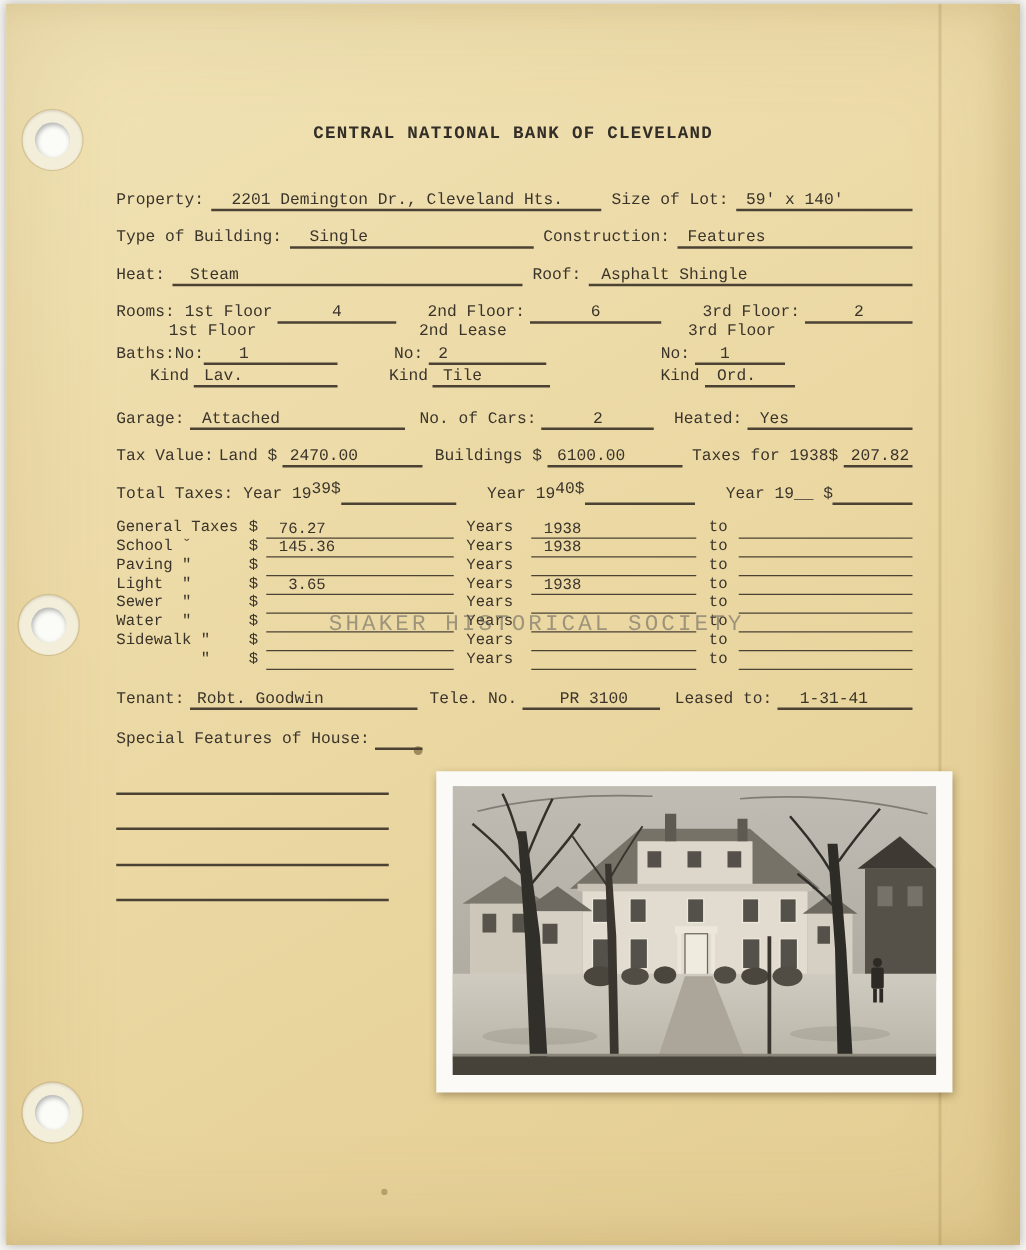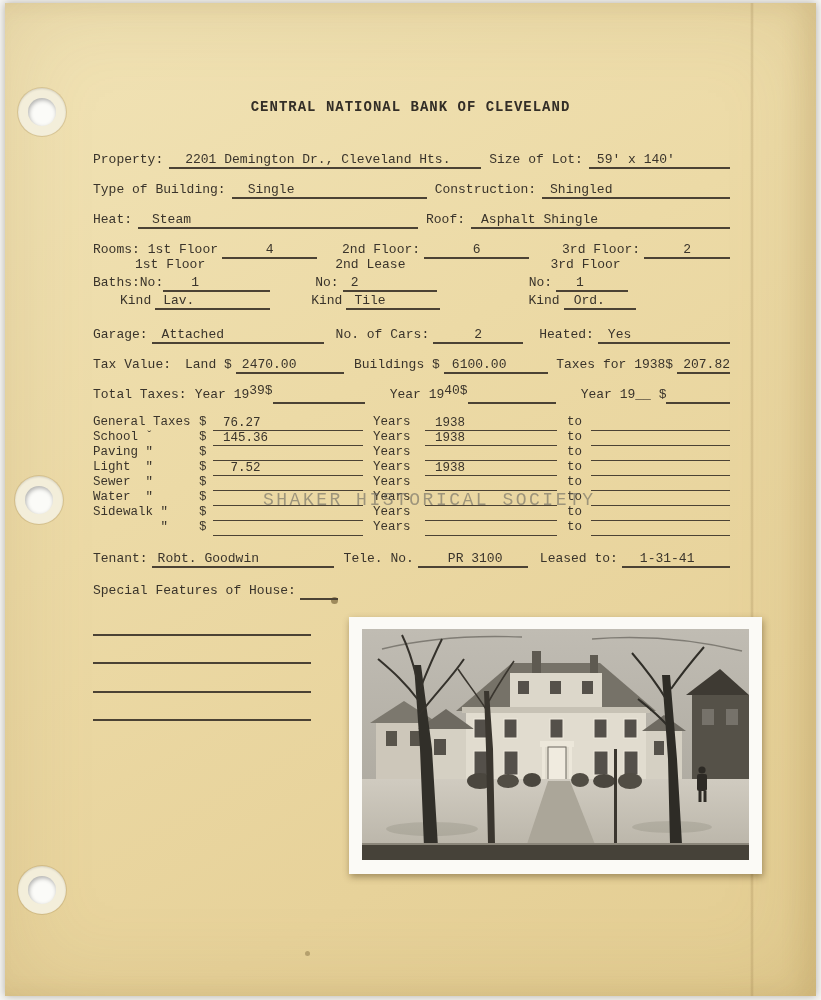--- a/index.html
+++ b/index.html
@@ -105,21 +105,21 @@
         <span class="lbl">Property:</span>
         <span class="fill" style="width:312px;margin-left:6px;"><span class="val" style="padding-left:16px;">2201 Demington Dr., Cleveland Hts.</span></span>
         <span class="lbl" style="margin-left:8px;">Size of Lot:</span>
         <span class="fill grow" style="margin-left:6px;"><span class="val" style="padding-left:8px;">59' x 140'</span></span>
       </div>
 
       <div class="row">
         <span class="lbl">Type of Building:</span>
         <span class="fill" style="width:195px;margin-left:6px;align-items:flex-end;"><span class="val" style="padding-left:16px;">Single</span></span>
         <span class="lbl" style="margin-left:8px;">Construction:</span>
-        <span class="fill grow" style="margin-left:6px;"><span class="val" style="padding-left:8px;">Shingled</span></span>
+        <span class="fill grow" style="margin-left:6px;"><span class="val" style="padding-left:8px;">Features</span></span>
       </div>
 
       <div class="row">
         <span class="lbl">Heat:</span>
         <span class="fill" style="width:280px;margin-left:6px;"><span class="val" style="padding-left:14px;">Steam</span></span>
         <span class="lbl" style="margin-left:8px;">Roof:</span>
         <span class="fill grow" style="margin-left:6px;"><span class="val" style="padding-left:10px;">Asphalt Shingle</span></span>
       </div>
 
       <div class="row tight">
@@ -160,21 +160,21 @@
         <span class="lbl">Garage:</span>
         <span class="fill" style="width:172px;margin-left:4px;"><span class="val" style="padding-left:10px;">Attached</span></span>
         <span class="lbl" style="margin-left:12px;">No. of Cars:</span>
         <span class="fill center" style="width:90px;margin-left:4px;"><span class="val">2</span></span>
         <span class="lbl" style="margin-left:16px;">Heated:</span>
         <span class="fill grow" style="margin-left:4px;"><span class="val" style="padding-left:10px;">Yes</span></span>
       </div>
 
       <div class="row">
         <span class="lbl">Tax Value:</span>
-        <span class="lbl" style="margin-left:14px;">Land $</span>
+        <span class="lbl" style="margin-left:4px;">Land $</span>
         <span class="fill" style="width:112px;margin-left:4px;"><span class="val" style="padding-left:6px;">2470.00</span></span>
         <span class="lbl" style="margin-left:10px;">Buildings $</span>
         <span class="fill" style="width:108px;margin-left:4px;"><span class="val" style="padding-left:8px;">6100.00</span></span>
         <span class="lbl" style="margin-left:8px;">Taxes for 1938$</span>
         <span class="fill grow" style="margin-left:4px;"><span class="val" style="padding-left:6px;">207.82</span></span>
       </div>
 
       <div class="row">
         <span class="lbl">Total Taxes:</span>
         <span class="lbl" style="margin-left:8px;">Year 19</span>
@@ -215,21 +215,21 @@
           <span class="tfill t-amount"><span class="val"></span></span>
           <span class="t-years-lbl">Years</span>
           <span class="tfill t-years"><span class="val"></span></span>
           <span class="t-to">to</span>
           <span class="tfill tgrow"></span>
         </div>
 
         <div class="trow">
           <span class="tname">Light  "</span>
           <span class="tdollar">$</span>
-          <span class="tfill t-amount"><span class="val"> 7.52</span></span>
+          <span class="tfill t-amount"><span class="val"> 3.65</span></span>
           <span class="t-years-lbl">Years</span>
           <span class="tfill t-years"><span class="val">1938</span></span>
           <span class="t-to">to</span>
           <span class="tfill tgrow"></span>
         </div>
 
         <div class="trow">
           <span class="tname">Sewer  "</span>
           <span class="tdollar">$</span>
           <span class="tfill t-amount"><span class="val"></span></span>

